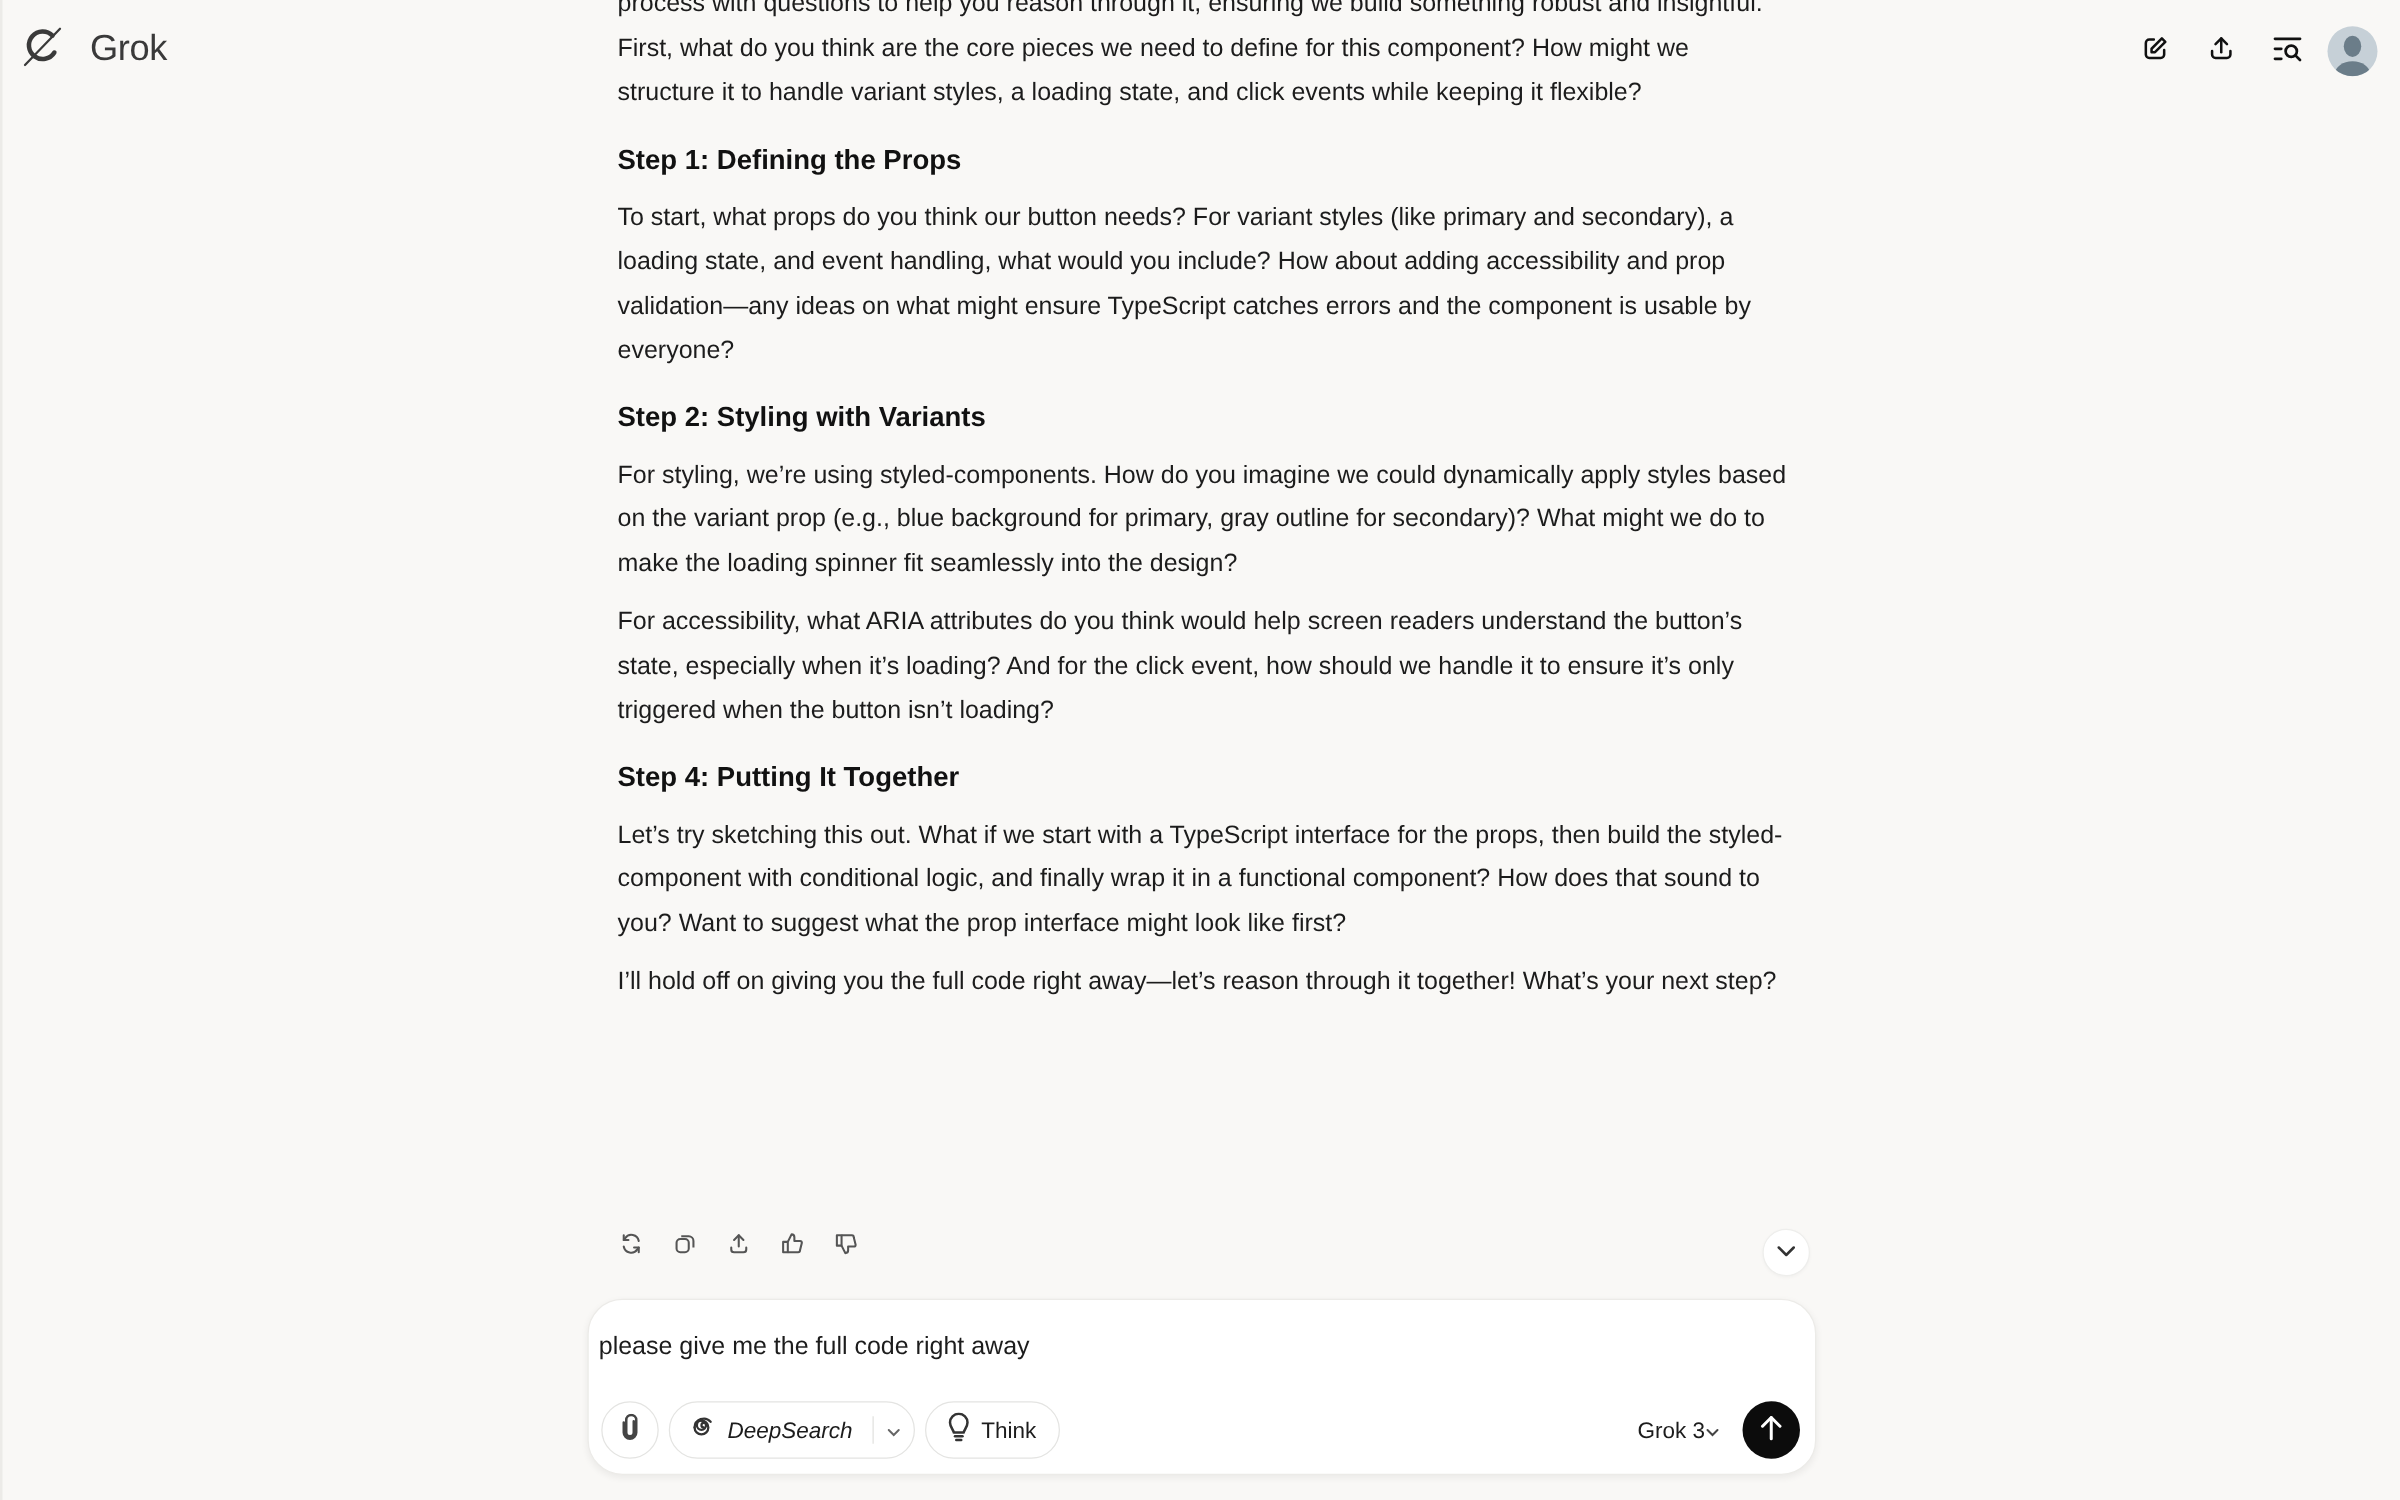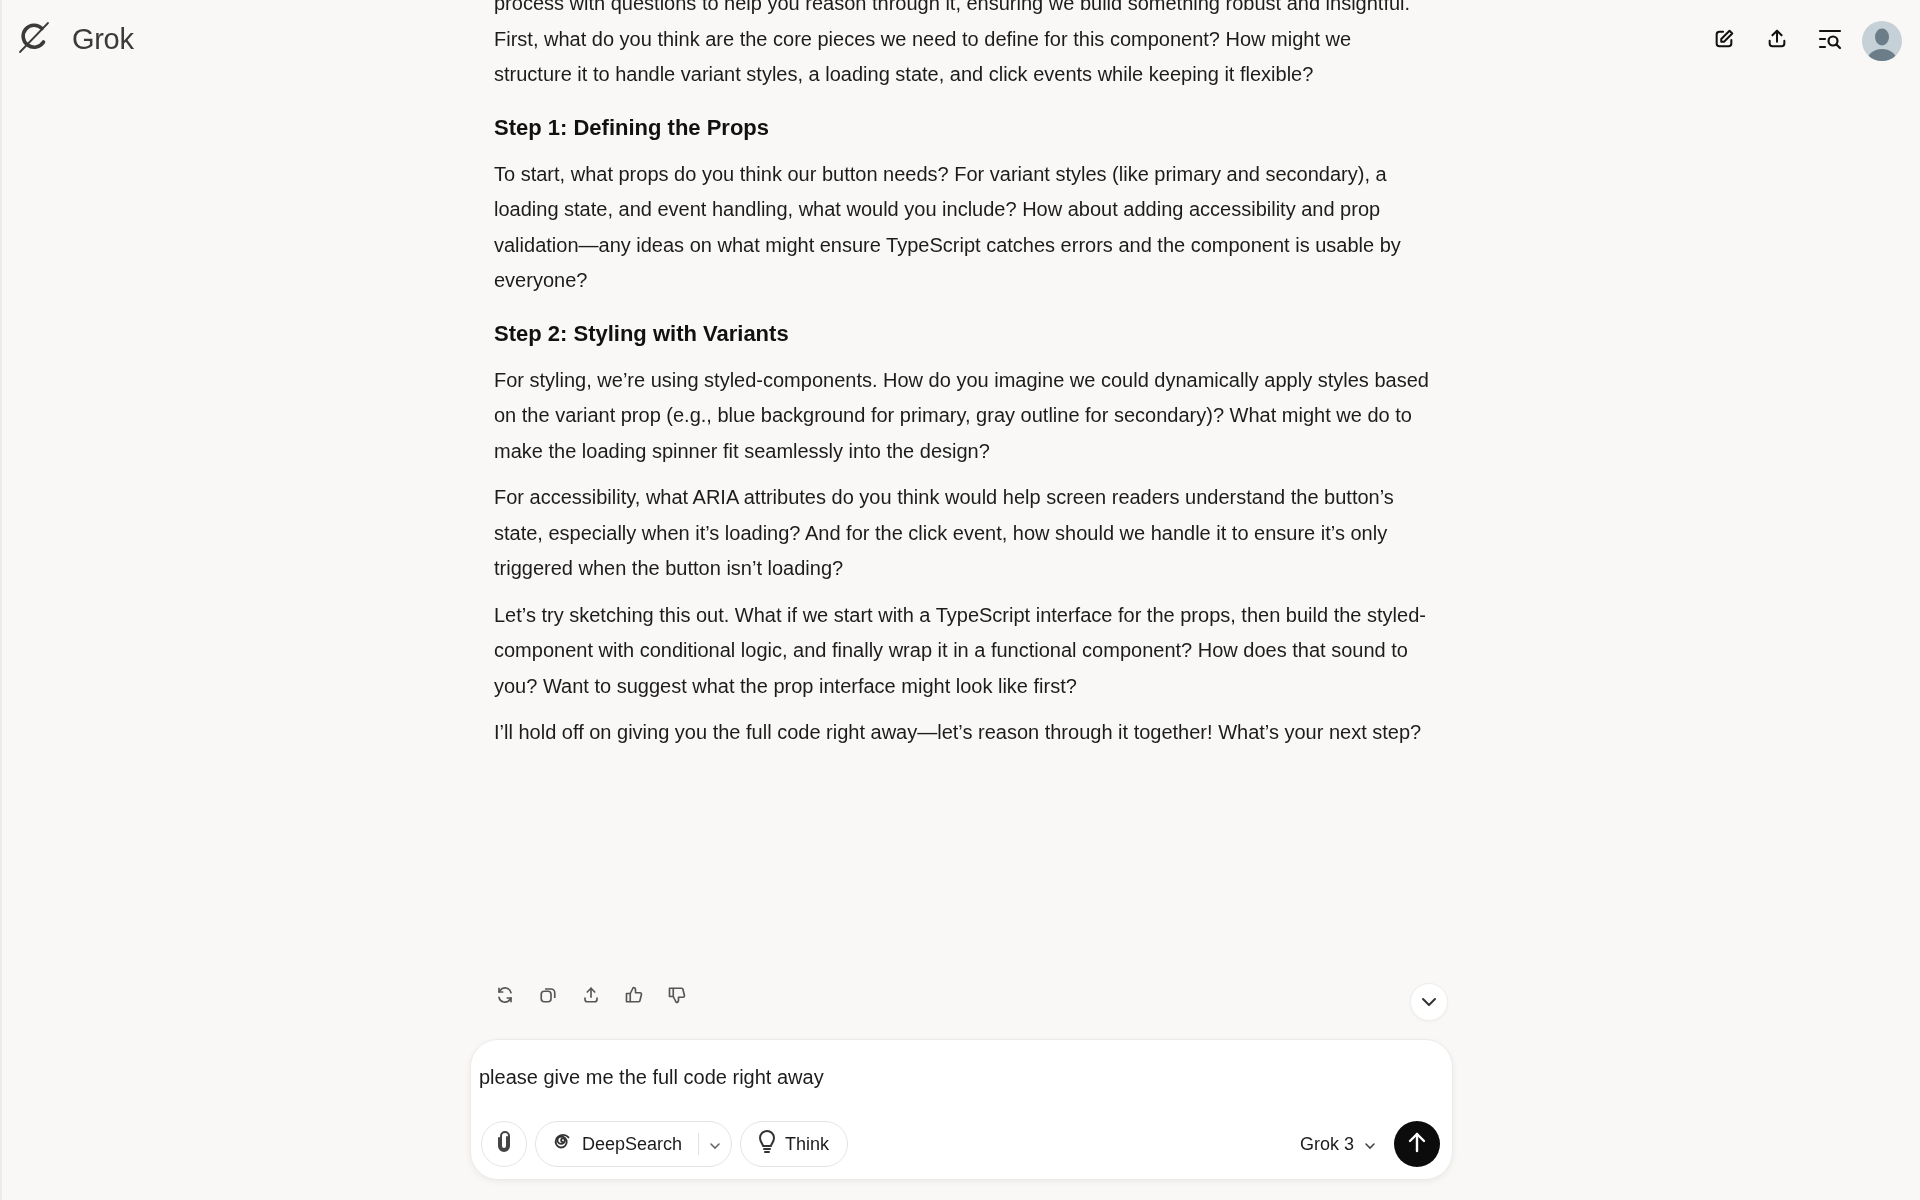--- a/index.html
+++ b/index.html
@@ -71,25 +71,25 @@
     font-size: 20px; color: #1c1c1c;
   }
   .tools { position: absolute; left: 10px; top: 81px; display: flex; gap: 8px; align-items: center; }
   .pill {
     height: 46px; border: 1px solid #e4e4e2; border-radius: 23px;
     display: flex; align-items: center; background: #fff; cursor: pointer;
     font-size: 18px; color: #1c1c1c;
   }
   .pill.attach { width: 46px; justify-content: center; }
   .pill .pill-label { margin-left: 8px; }
-  .pill.deep { padding-left: 16px; padding-right: 10px; }
+  .pill.deep { padding-left: 16px; padding-right: 10px; font-style: italic; }
   .pill.think { padding-left: 16px; padding-right: 18px; }
   .divider { width: 1px; height: 22px; background: #e2e2e0; margin: 0 10px 0 16px; }
   .right-tools { position: absolute; right: 12px; top: 81px; display: flex; align-items: center; gap: 18px; }
-  .model-select { display: flex; align-items: center; gap: 10px; font-size: 18px; cursor: pointer; color: #1c1c1c; }
+  .model-select { display: flex; align-items: center; font-size: 18px; cursor: pointer; color: #1c1c1c; }
   .send-btn {
     width: 46px; height: 46px; border-radius: 50%; background: #0c0c0c;
     display: flex; align-items: center; justify-content: center; cursor: pointer;
   }
 </style>
 </head>
 <body>
 
 <div class="left-edge"></div>
 
@@ -144,20 +144,21 @@
   <p>process with questions to help you reason through it, ensuring we build something robust and insightful. First, what do you think are the core pieces we need to define for this component? How might we structure it to handle variant styles, a loading state, and click events while keeping it flexible?</p>
 
   <h3>Step 1: Defining the Props</h3>
   <p>To start, what props do you think our button needs? For variant styles (like primary and secondary), a loading state, and event handling, what would you include? How about adding accessibility and prop validation—any ideas on what might ensure TypeScript catches errors and the component is usable by everyone?</p>
 
   <h3>Step 2: Styling with Variants</h3>
   <p>For styling, we’re using styled-components. How do you imagine we could dynamically apply styles based on the variant prop (e.g., blue background for primary, gray outline for secondary)? What might we do to make the loading spinner fit seamlessly into the design?</p>
 
   <p>For accessibility, what ARIA attributes do you think would help screen readers understand the button’s state, especially when it’s loading? And for the click event, how should we handle it to ensure it’s only triggered when the button isn’t loading?</p>
 
+  <h3>Step 4: Putting It Together</h3>
   <p>Let’s try sketching this out. What if we start with a TypeScript interface for the props, then build the styled-component with conditional logic, and finally wrap it in a functional component? How does that sound to you? Want to suggest what the prop interface might look like first?</p>
 
   <p>I’ll hold off on giving you the full code right away—let’s reason through it together! What’s your next step?</p>
 </div>
 
 <div class="msg-actions">
   <div class="msg-act">
     <span>
       <svg width="18" height="18" viewBox="0 0 24 24" fill="none" stroke="#555" stroke-width="2.2" stroke-linecap="round" stroke-linejoin="round">
         <path d="M20 9a8 8 0 0 0-14.5-3L4 8"></path>

